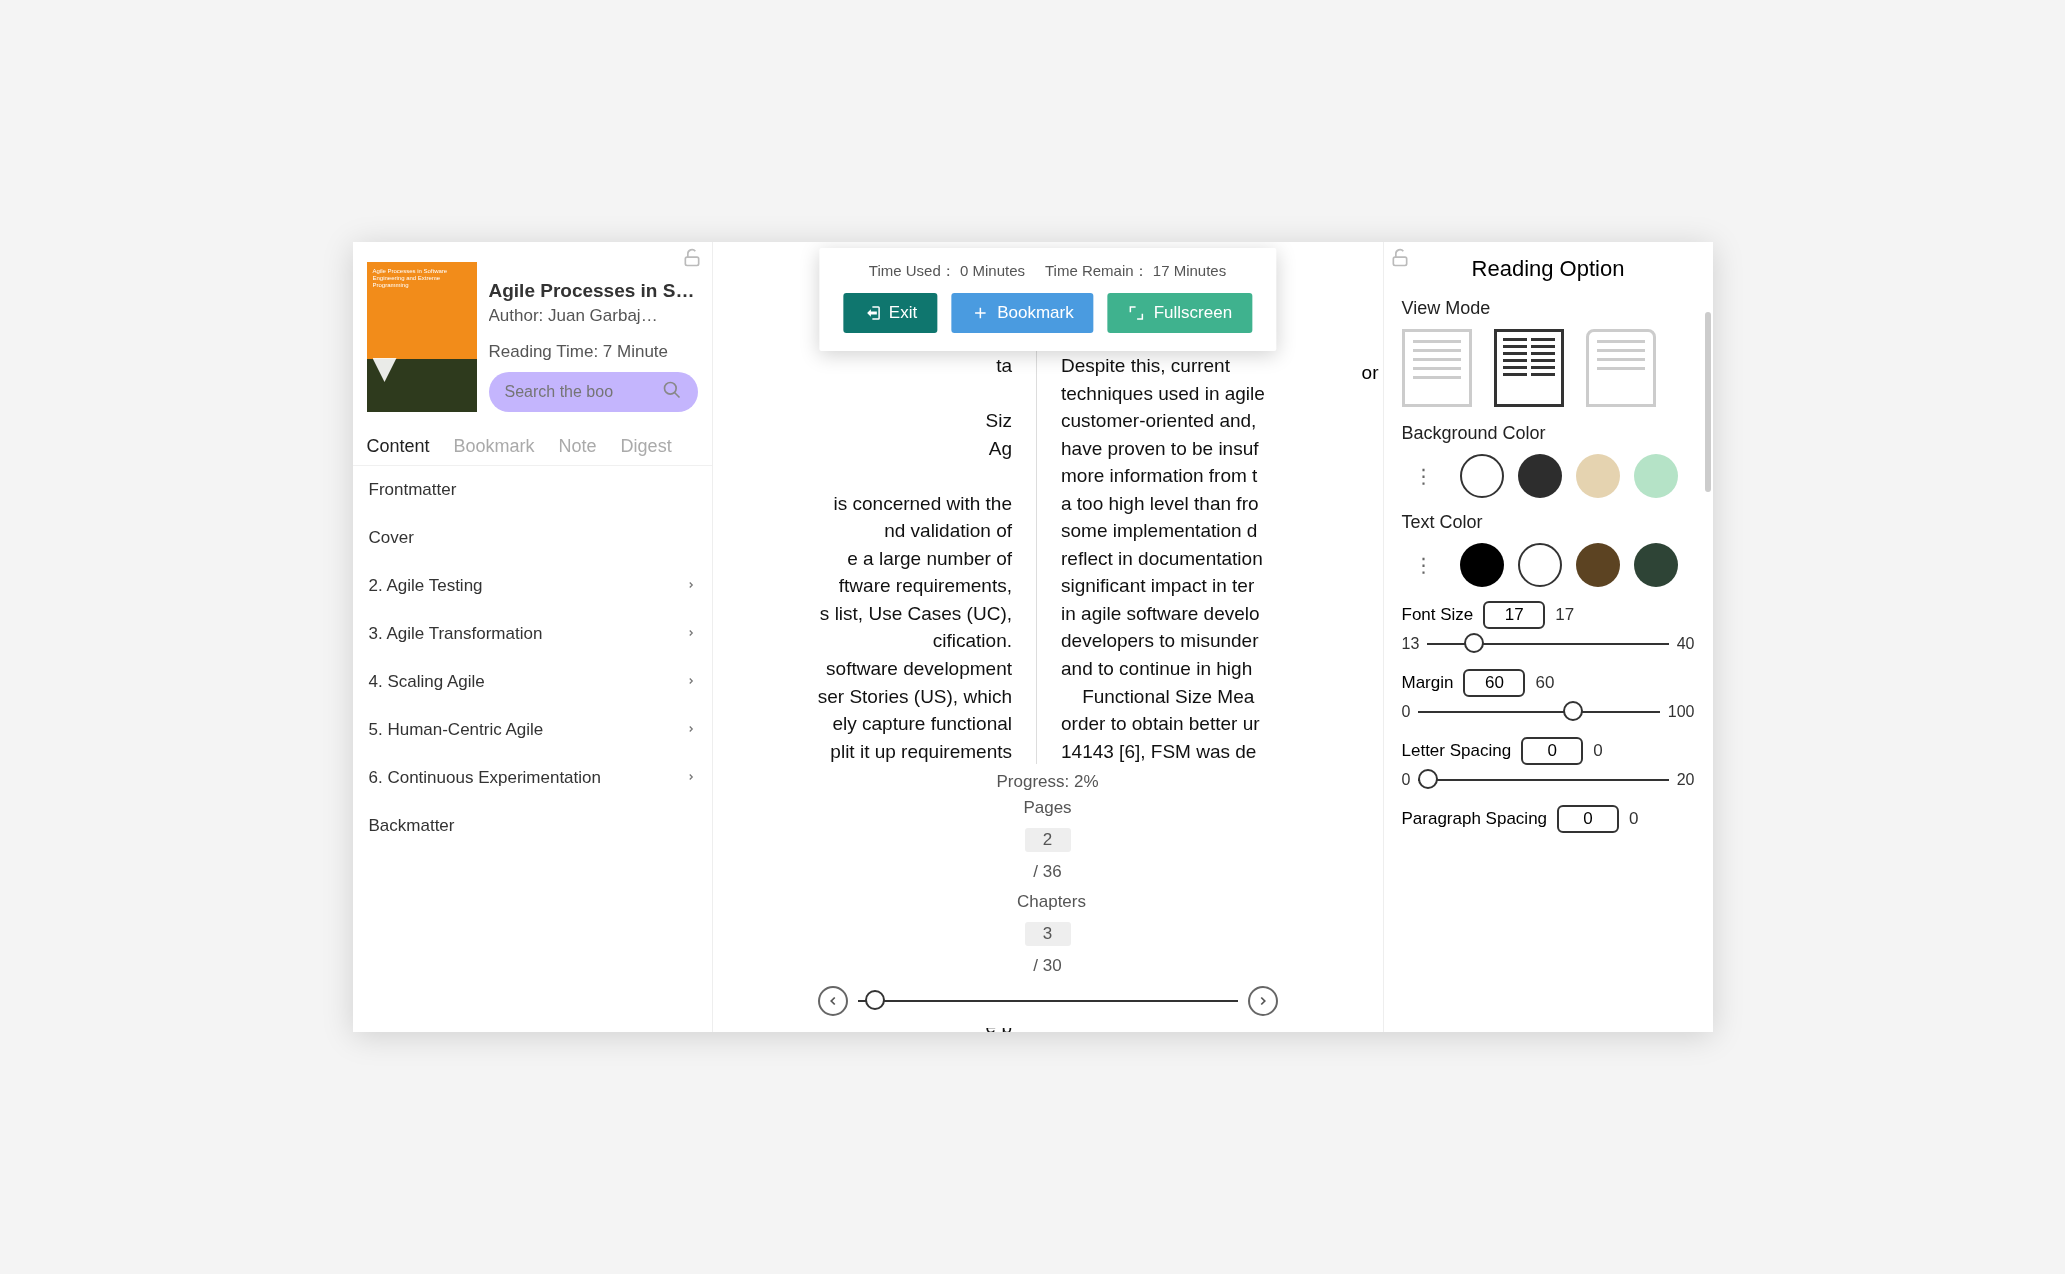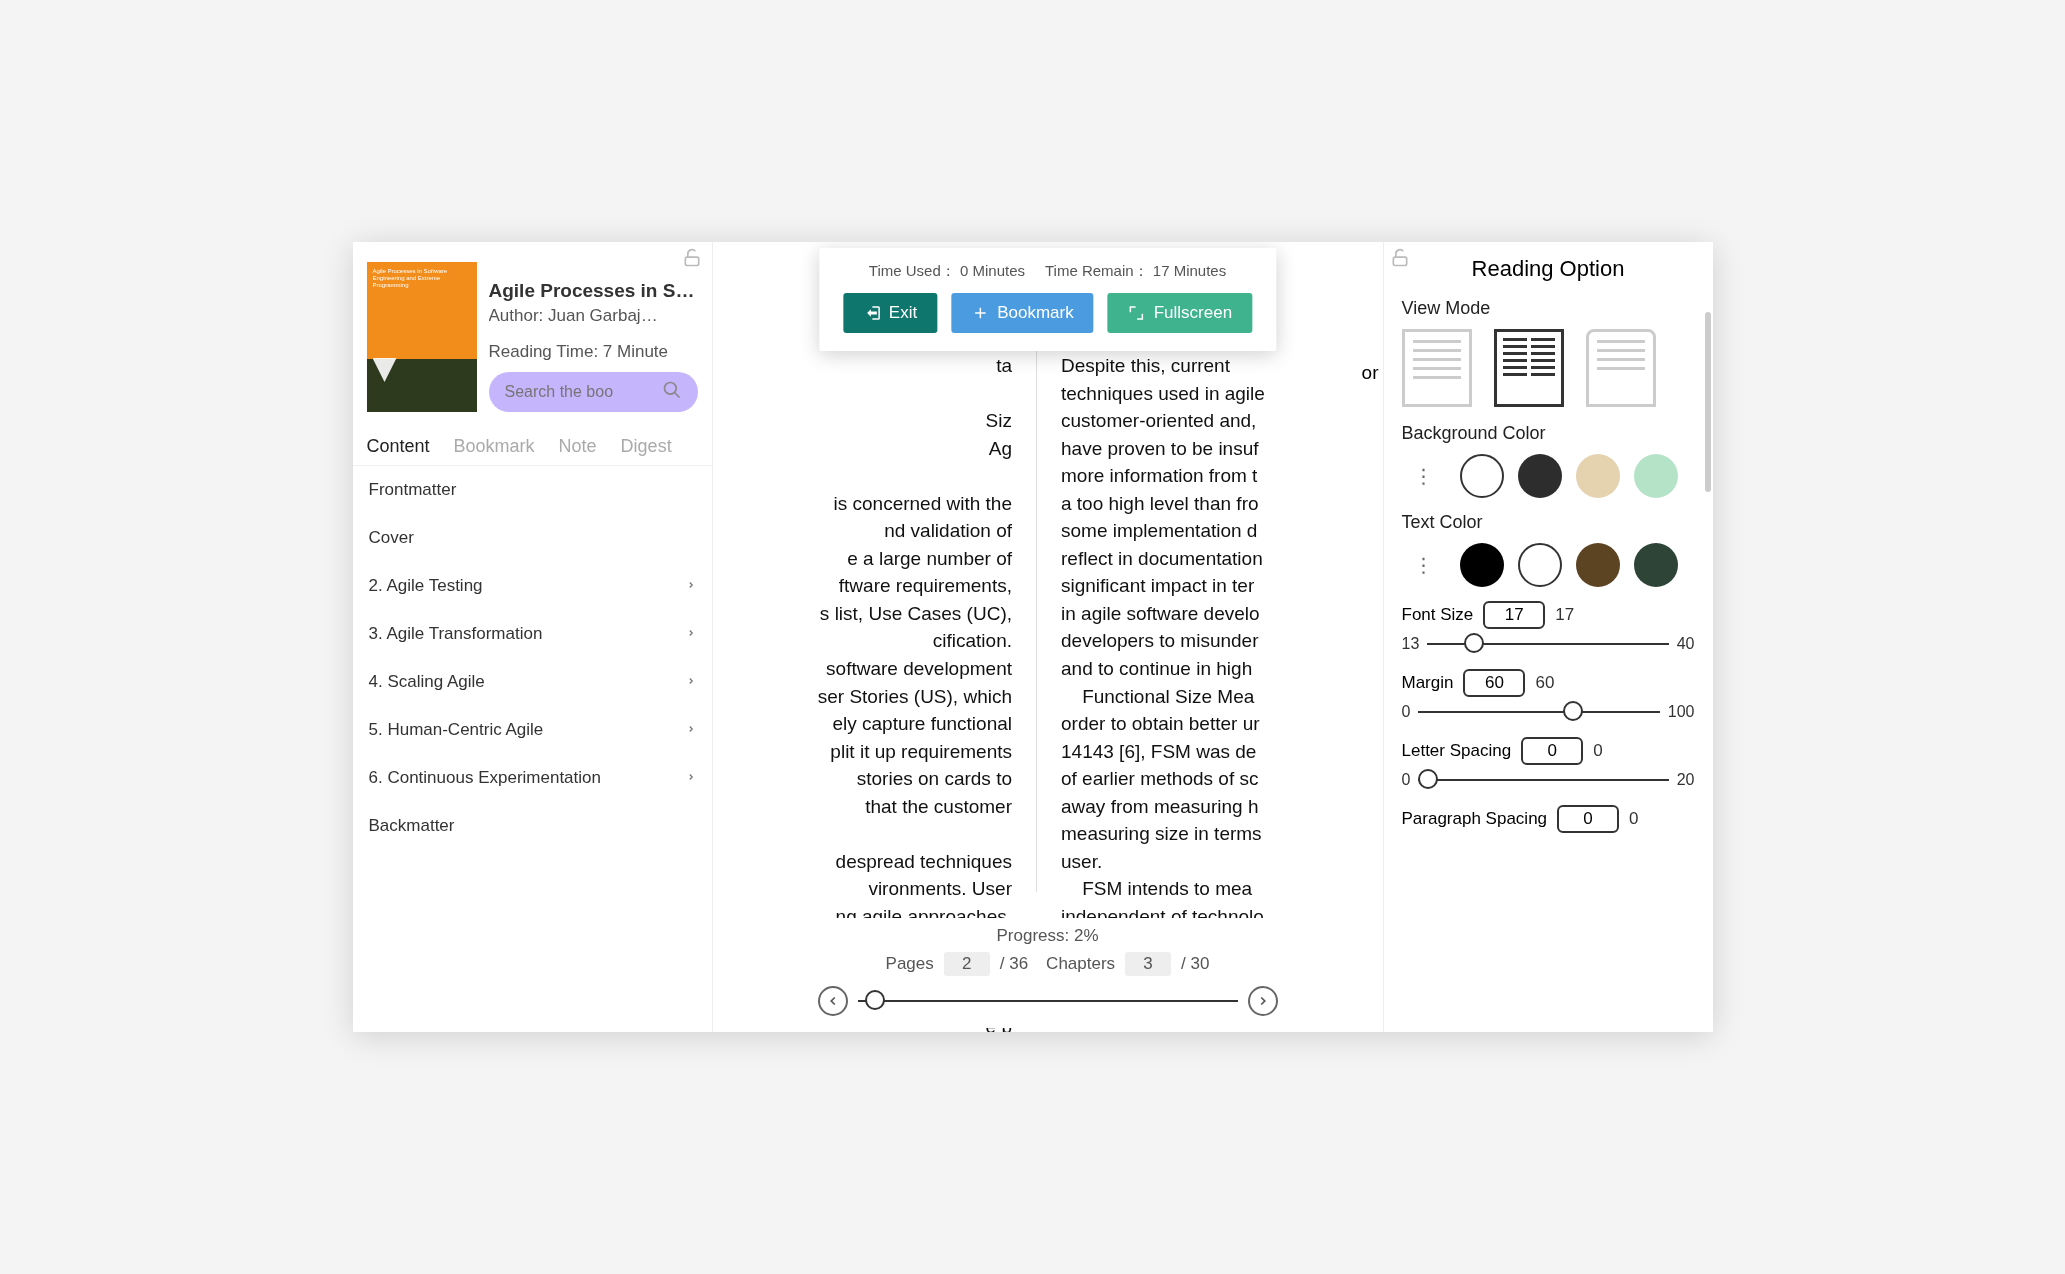--- a/index.html
+++ b/index.html
@@ -161,21 +161,21 @@
     position: absolute;
     left: 50%; bottom: 4px;
     transform: translateX(-50%);
     width: 500px;
     background: #fff;
     padding: 8px 20px 12px;
     text-align: center;
     font-size: 17px;
     color: #555;
   }
-  .progress-row { display: flex; gap: 10px; justify-content: center; align-items: center; margin-top: 6px; }
+  .progress-row { display: flex; gap: 10px; justify-content: center; align-items: center; margin-top: 6px; flex-direction: column; }
   .pagebox {
     background: #eee; width: 46px; text-align: center;
     border-radius: 3px; padding: 2px 0;
   }
   .pslider {
     display: flex; align-items: center; gap: 10px;
     margin-top: 10px;
   }
   .navbtn {
     width: 30px; height: 30px;

